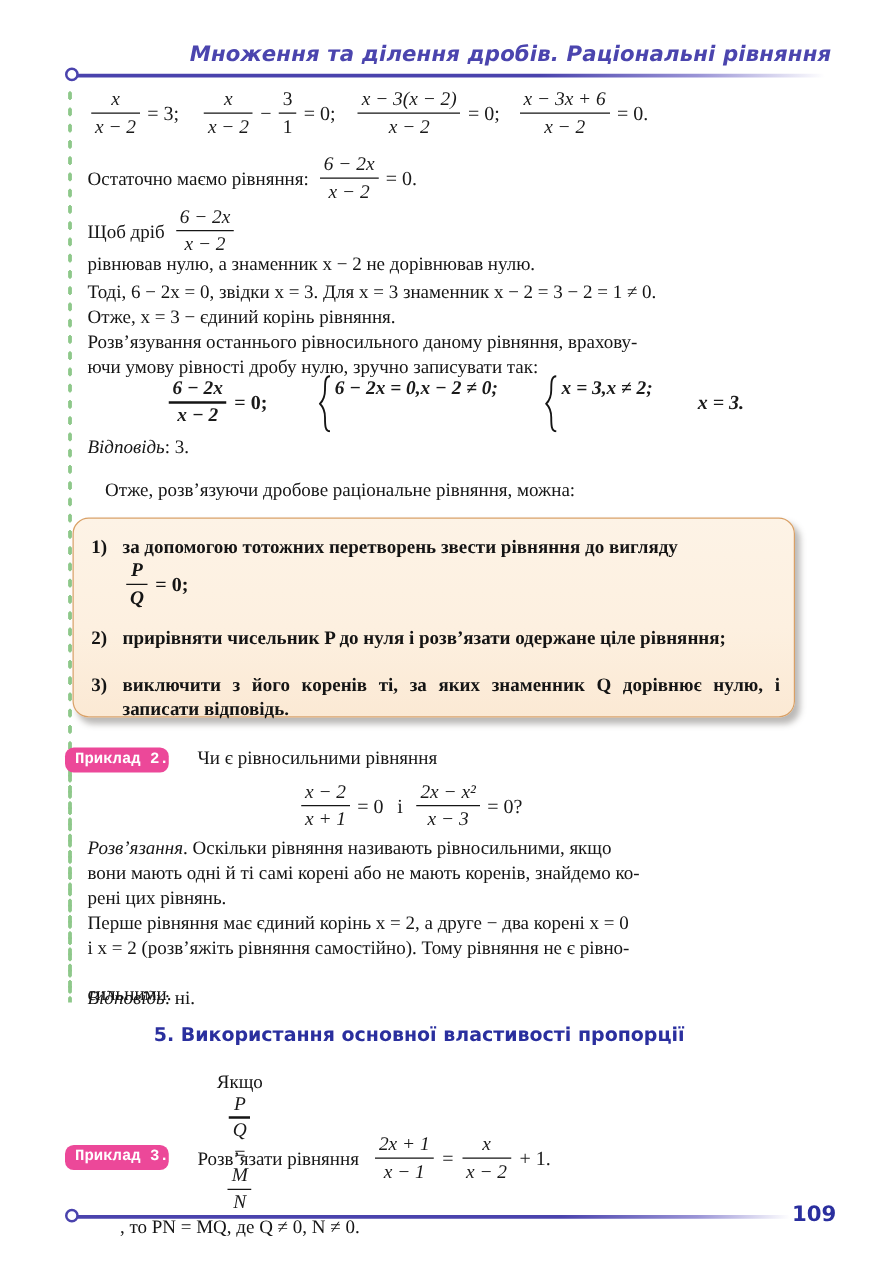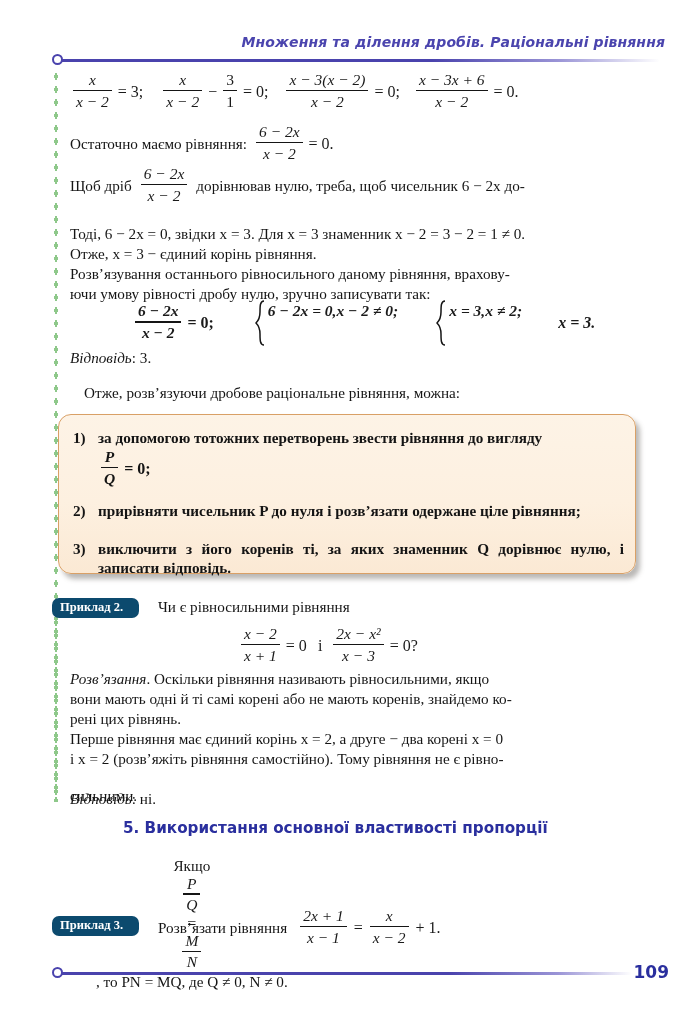--- a/index.html
+++ b/index.html
@@ -13,21 +13,21 @@
   }
   .page{position:relative;width:695px;height:1030px;}
 
   
   .header{
     position:absolute;left:0;top:34px;width:695px;height:22px;
   }
   .header-title{
     position:absolute;right:30px;top:0;
     font-family:"DejaVu Sans", sans-serif;
-    font-size:14px;font-weight:bold;font-style:italic;
+    font-size:17px;font-weight:bold;font-style:italic;
     color:#4b45ae;letter-spacing:.1px;white-space:nowrap;
   }
   .rule-top{
     position:absolute;left:60px;top:59px;width:600px;height:3px;
     background:linear-gradient(to right,#4a43ad 0%,#4a43ad 62%,#9a94d6 83%,#ffffff 100%);
     border-radius:2px;
   }
   .rule-top-dot{
     position:absolute;left:52px;top:54px;width:11px;height:11px;
     border:2px solid #4a43ad;border-radius:50%;background:#fff;box-sizing:border-box;
@@ -92,25 +92,25 @@
   .rules-box .rule-item{
     position:absolute;
     font-family:"Liberation Serif", serif;
     font-weight:bold;font-size:15.2px;line-height:19px;color:#141414;
     text-align:justify;
   }
 
   
   .badge{
     position:absolute;
-    background:#0c4a6e;color:#ffffff;
-    font-family:Liberation Serif, serif;
+    background:#ec4899;color:#ffffff;
+    font-family:Liberation Mono, monospace;
     font-weight:bold;font-size:12.5px;
     border-radius:7px;
-    padding:3px 16px 4px 8px;
+    padding:3px 0 4px 8px;
     white-space:nowrap;
     line-height:1;
   }
 
   
   .section-head{
     position:absolute;
     font-family:"DejaVu Sans", sans-serif;
     font-size:15.2px;font-weight:bold;color:#2a2f9e;
     white-space:nowrap;
@@ -207,23 +207,23 @@
     <span class="body-text" style="position:static;">Щоб дріб</span>
     <span style="display:inline-block;width:6px;"></span>
     <span class="math">
       <span class="frac">
         <span class="num mvar">6 − 2x</span>
         <span class="bar"></span>
         <span class="den mvar">x − 2</span>
       </span>
     </span>
     <span style="display:inline-block;width:6px;"></span>
-    <span class="body-text" style="position:static;">дорівнював нулю, треба, щоб чисельник 6 − 2x до-</span>
-  </div>
-
+  </div>
+
+  <div class="body-text" style="left:70px;top:202px;width:580px;">рівнював нулю, а знаменник x − 2 не дорівнював нулю.</div>
   <div class="body-text" style="left:70px;top:224px;width:588px;">Тоді, 6 − 2x = 0, звідки x = 3. Для x = 3 знаменник x − 2 = 3 − 2 = 1 ≠ 0.</div>
   <div class="body-text" style="left:70px;top:244px;width:588px;">Отже, x = 3 − єдиний корінь рівняння.</div>
   <div class="body-text" style="left:70px;top:264px;width:588px;">Розв’язування останнього рівносильного даному рівняння, врахову-</div>
   <div class="body-text" style="left:70px;top:284px;width:588px;">ючи умову рівності дробу нулю, зручно записувати так:</div>
 
   <div class="eq-row" style="left:132px;top:300px;">
     <span class="math">
       <span class="frac bold">
         <span class="num mvar">6 − 2x</span>
         <span class="bar"></span>

